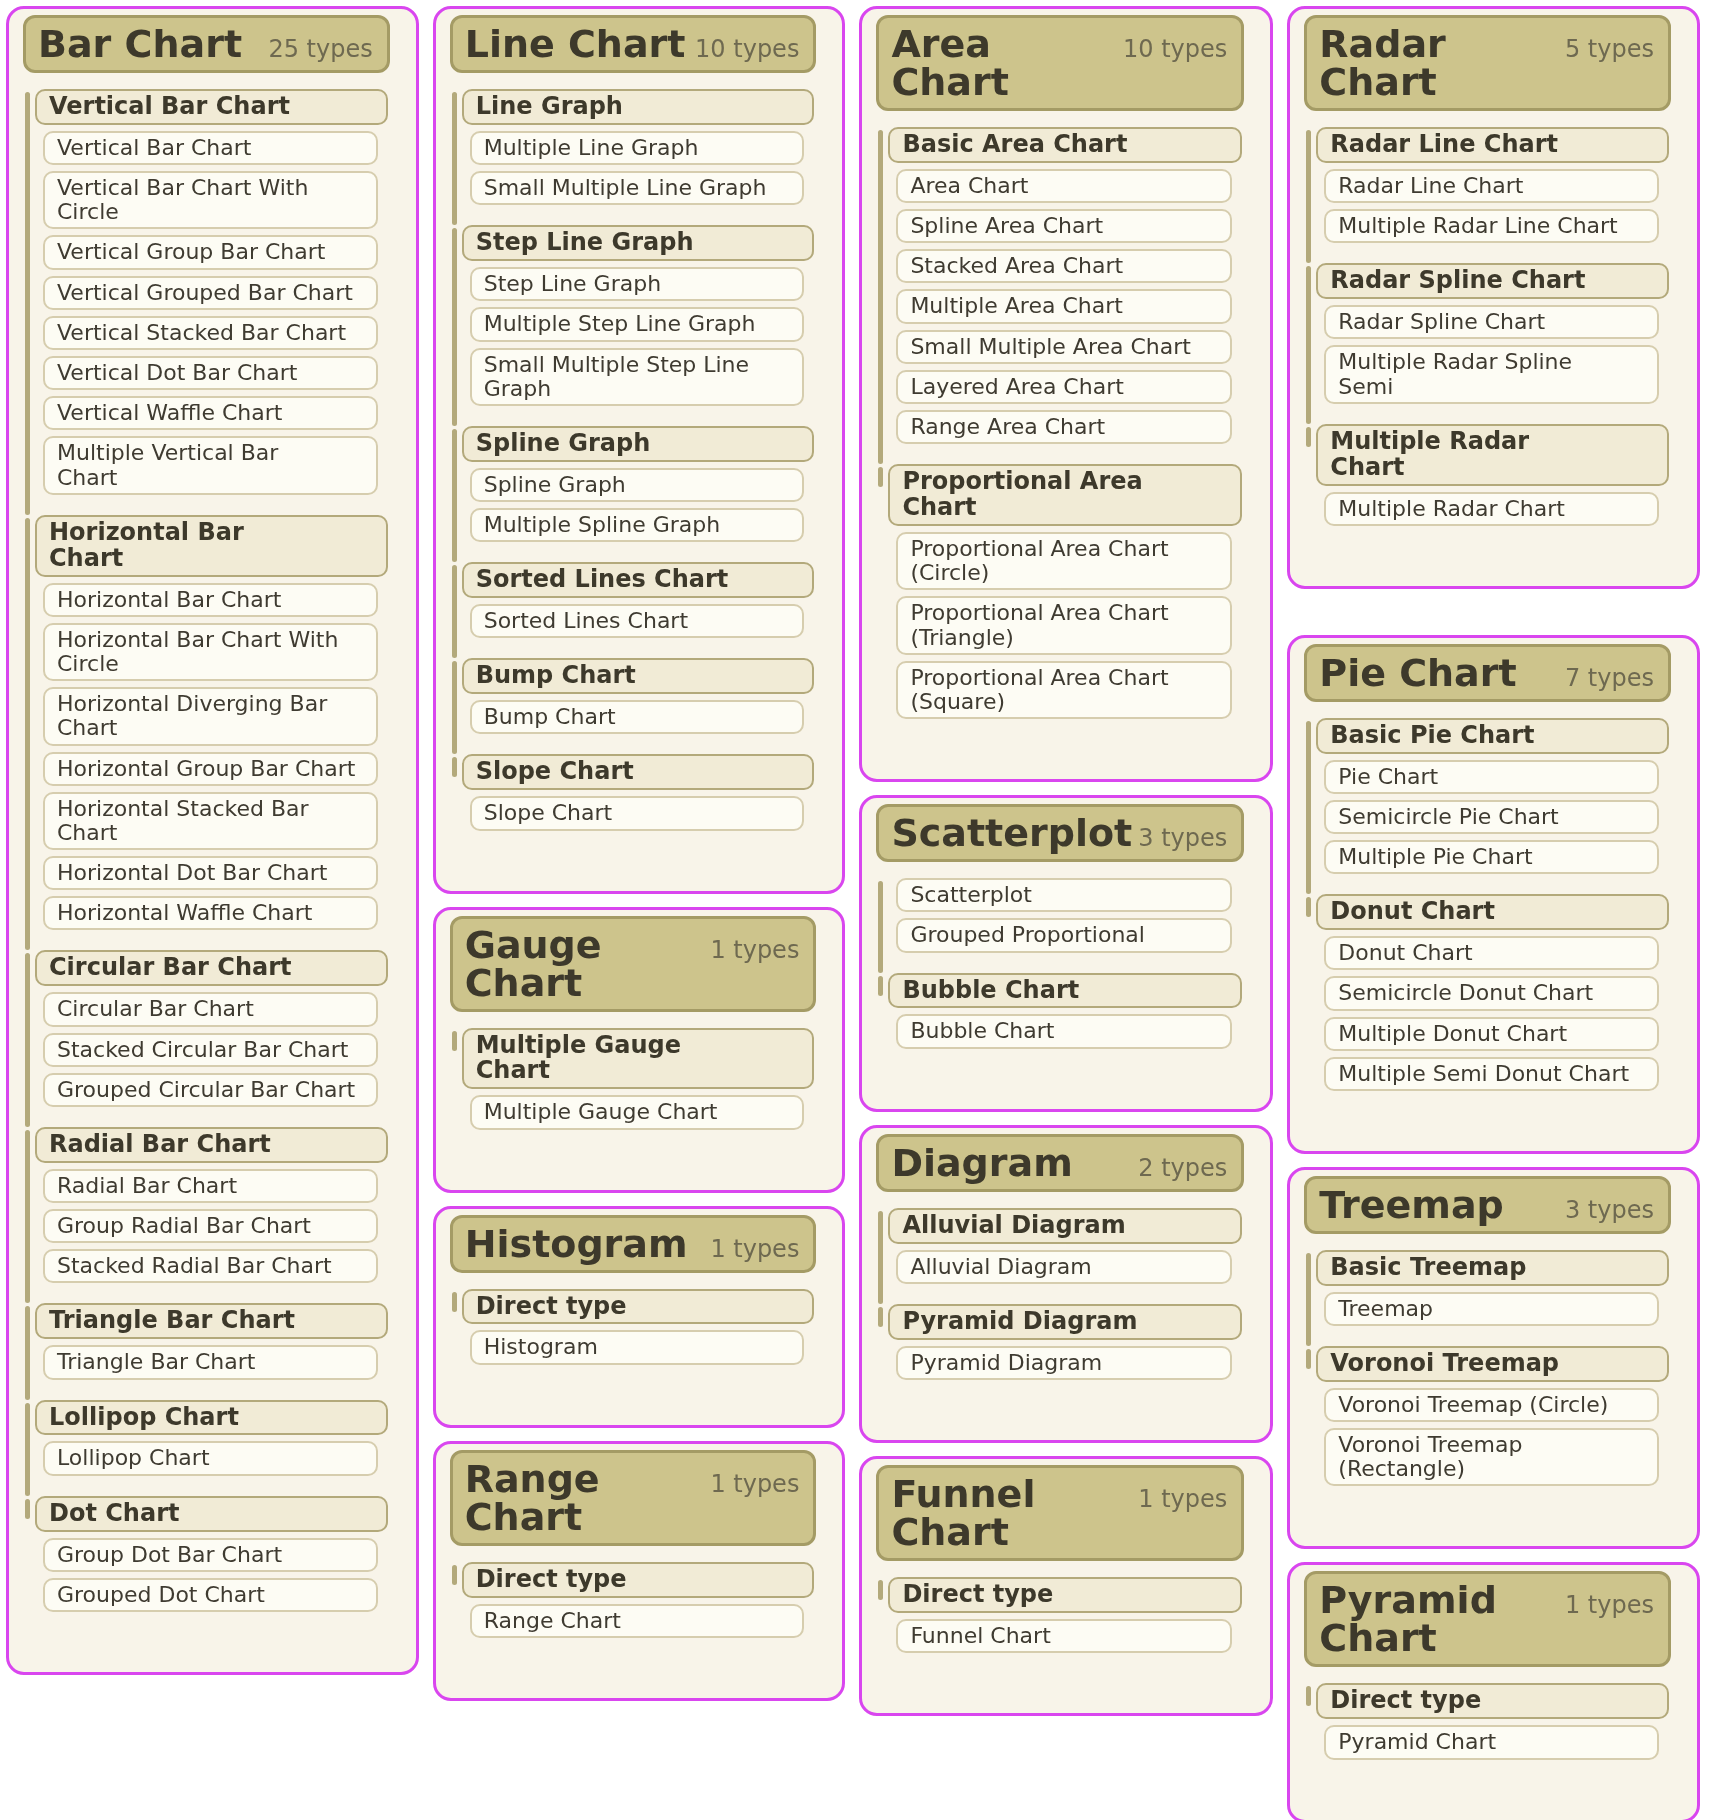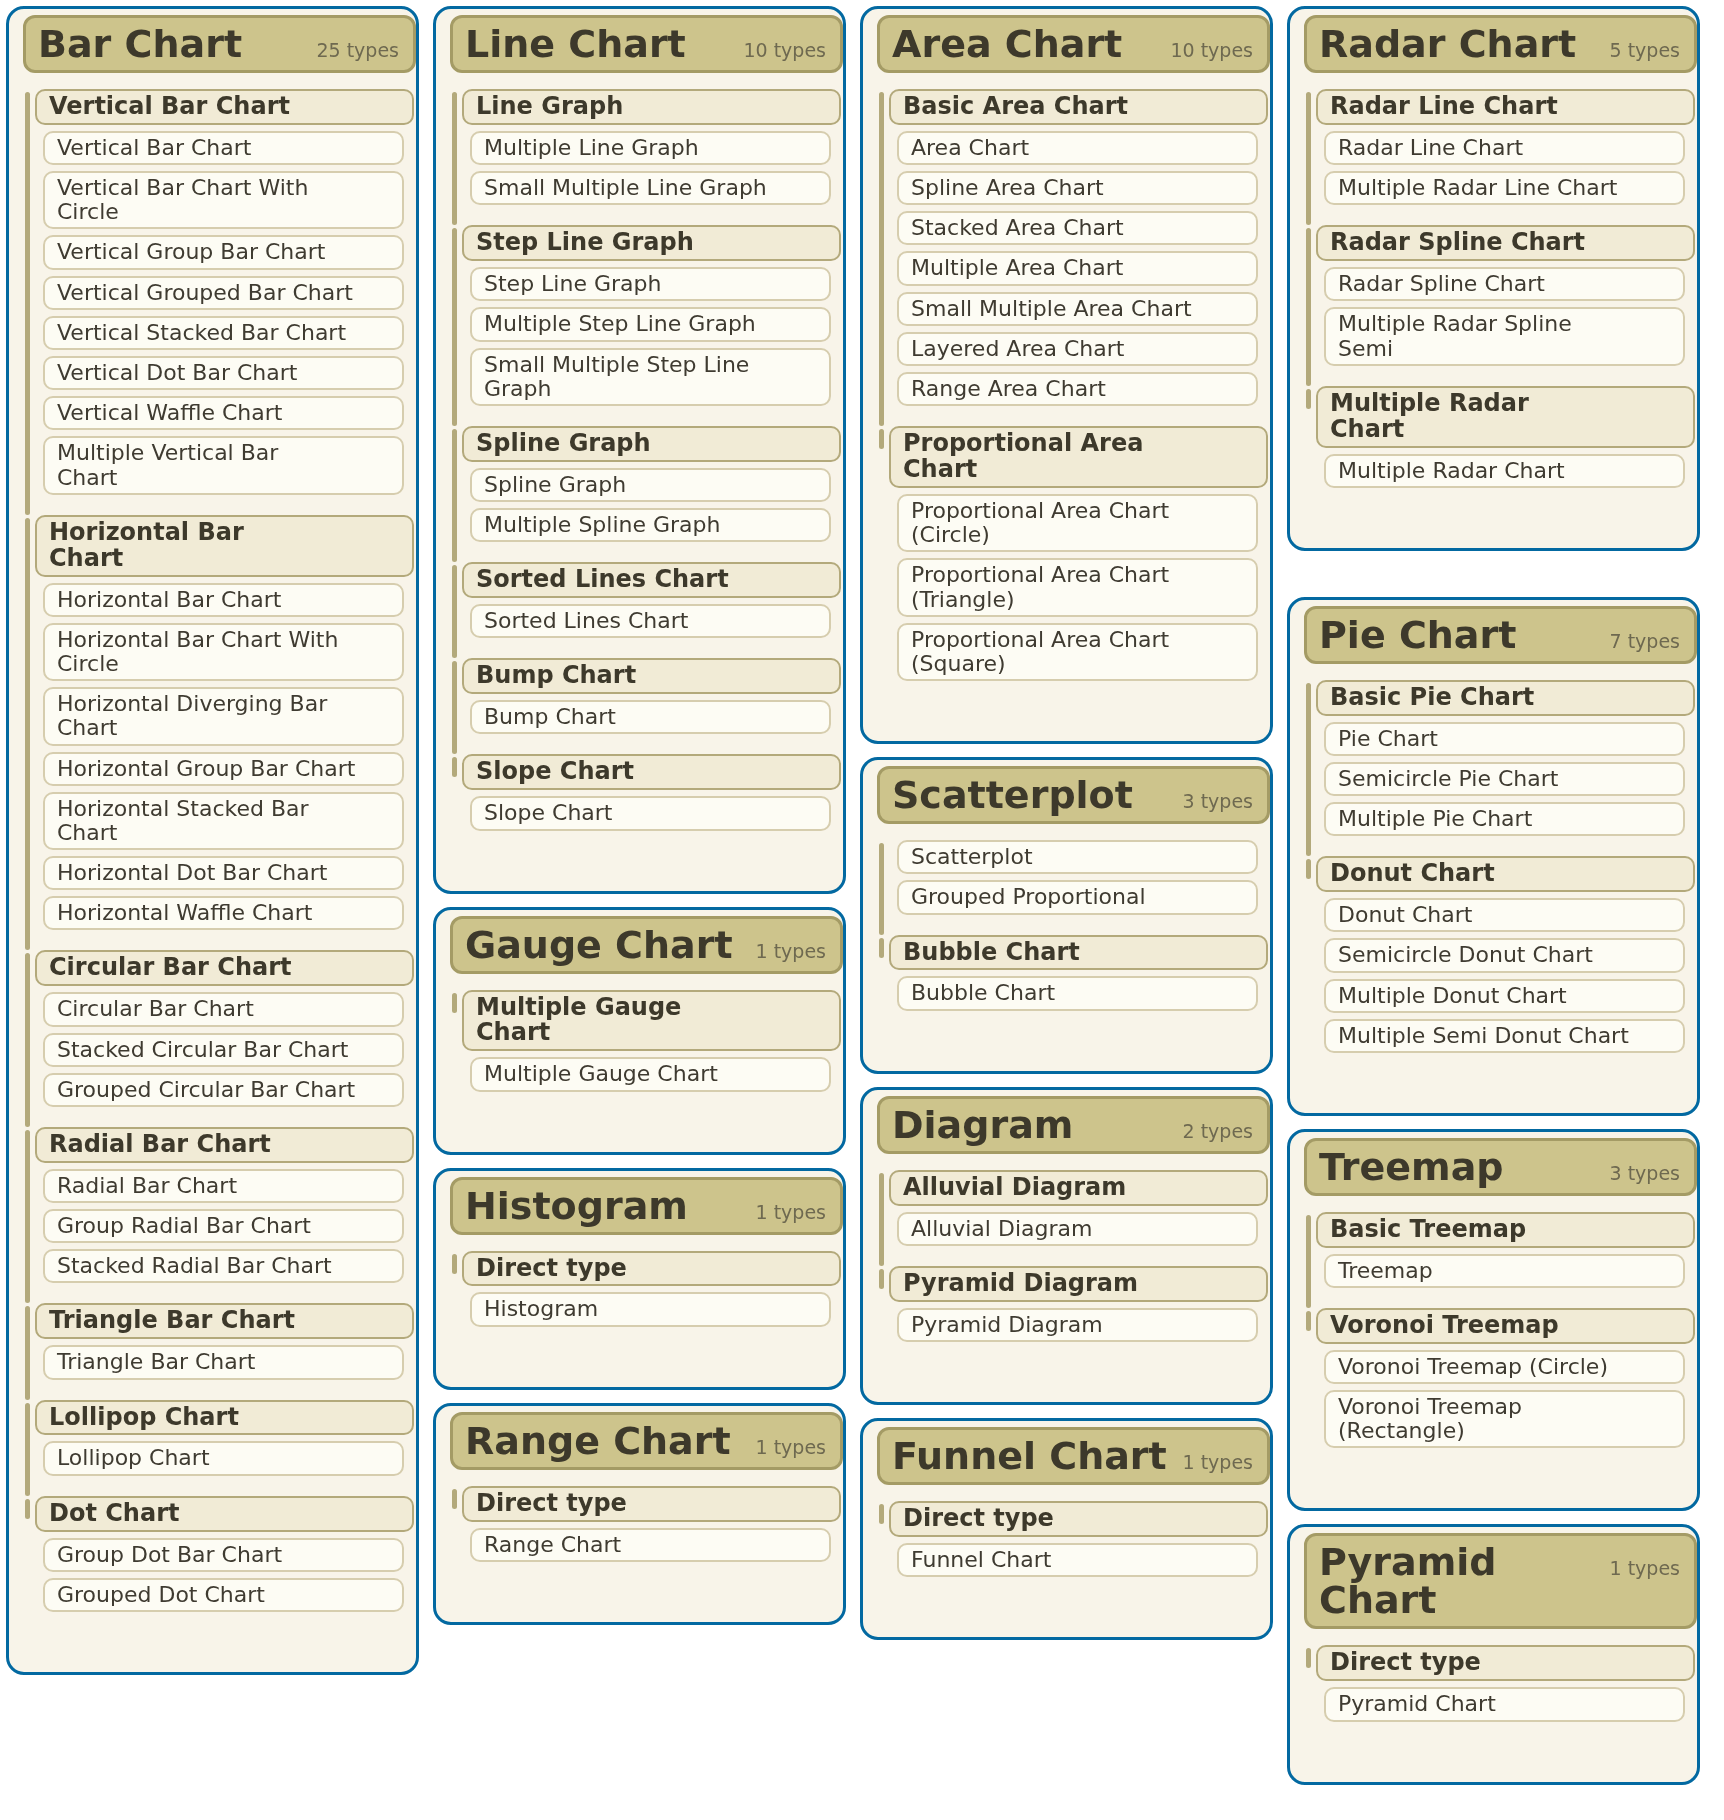--- a/index.html
+++ b/index.html
@@ -16,23 +16,23 @@
   }
   .catalog{
     display:grid;
     grid-template-columns:repeat(4,1fr);
     gap:14px;
     align-items:start;
   }
   .col{display:flex;flex-direction:column;}
   .card{
     background:#f8f4e9;
-    border:3px solid #0369a1;
+    border:3px solid #d946ef;
     border-radius:18px;
-    padding:4px 0 48px 14px;
+    padding:4px 26px 48px 14px;
     box-sizing:border-box;
   }
   .card + .card{margin-top:13px;}
   
   .col:nth-child(4) .card:nth-child(2){margin-top:46px;}
 
   .card-header{
     display:flex;
     justify-content:space-between;
     align-items:baseline;
@@ -45,21 +45,21 @@
     cursor:pointer;
   }
   .card-title{
     font-size:38px;
     font-weight:bold;
     line-height:1.0;
     color:#3d392b;
     white-space:nowrap;
   }
   .card-count{
-    font-size:19px;
+    font-size:24px;
     color:#6e6950;
     white-space:nowrap;
     flex-shrink:0;
   }
   .card-body{padding:0 2px 0 2px;}
 
   .group{
     position:relative;
     padding-left:10px;
     margin-bottom:20px;

